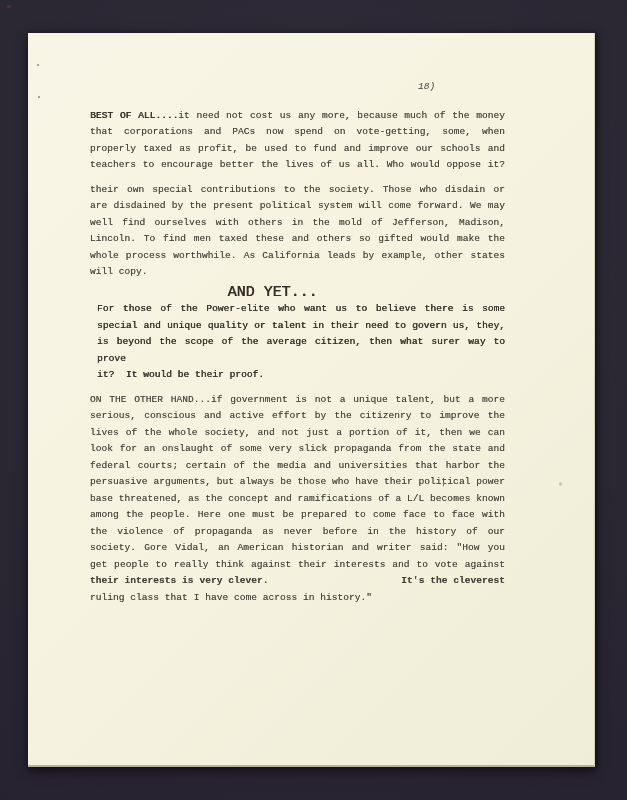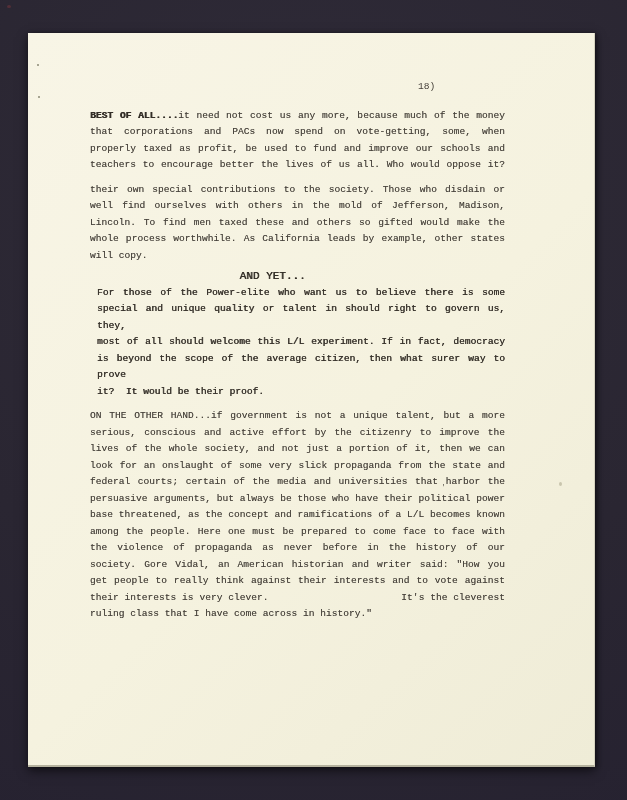--- a/index.html
+++ b/index.html
@@ -15,36 +15,36 @@
   .page{
     position:absolute;left:28px;top:33px;width:566px;height:732px;
     background:linear-gradient(135deg,#f8f5e6 0%,#f5f2df 55%,#efecd7 100%);
     border-right:1px solid #d6d3bf;
     border-bottom:2px solid #b5b29e;
     box-shadow:0 4px 10px rgba(0,0,0,0.55), 2px 0 4px rgba(0,0,0,0.35);
   }
   .content{position:absolute;left:62px;top:46px;width:415px;}
   .pagenum{
     font-size:9.6px;line-height:16.5px;height:16.5px;margin-bottom:12px;
-    padding-left:328px;color:#46413a;white-space:pre;
+    padding-left:328px;color:#46413a;white-space:pre;font-style:italic;
   }
   .doc{width:415px;}
   .para{margin:0 0 8px 0;color:#46413a;}
   .para.em{color:#38332c;text-shadow:0.35px 0 currentColor;}
   .line{
     font-size:9.6px;line-height:16.5px;
     text-align:justify;text-align-last:justify;
     text-shadow:0 0 0.4px rgba(70,65,58,0.55);
   }
   .para.em .line{text-shadow:0.35px 0 currentColor;margin-left:7px;}
   .line.last{text-align-last:left;white-space:pre;}
-  .line.split{display:flex;justify-content:space-between;white-space:pre;}
-  .line b{font-weight:bold;color:#332e27;text-shadow:0.6px 0 currentColor;}
+  .line.split{display:flex;justify-content:space-between;white-space:pre;font-weight:bold;}
+  .line b{font-weight:normal;color:#332e27;text-shadow:0.6px 0 currentColor;}
   .heading{
-    font-size:11px;line-height:16.5px;margin:-4px 0 0 0;
+    font-size:15px;line-height:16.5px;margin:-4px 0 0 0;
     text-align:center;padding-right:50px;
     color:#332e27;text-shadow:0.6px 0 currentColor;
   }
   .speck{position:absolute;border-radius:50%;}
   .speck.red{left:7px;top:5px;width:4px;height:3px;background:#5e3138;opacity:0.8;}
   .speck.e1{left:9px;top:31px;width:2px;height:2px;background:#8d8a76;}
   .speck.e2{left:10px;top:63px;width:2px;height:2px;background:#8d8a76;}
   .mark-tick{
     position:absolute;left:413px;top:449px;font-size:8px;color:#5a554d;
     font-family:"Liberation Mono",monospace;
@@ -66,30 +66,30 @@
       <div class="pagenum">18)</div>
       <div class="doc" id="doc">
           <div class="para">
             <div class="line"><b>BEST OF ALL....</b>it need not cost us any more, because much of the money</div>
             <div class="line">that corporations and PACs now spend on vote-getting, some, when</div>
             <div class="line">properly taxed as profit, be used to fund and improve our schools and</div>
             <div class="line">teachers to encourage better the lives of us all.  Who would oppose it?</div>
           </div>
           <div class="para">
             <div class="line">their own special contributions to the society.  Those who disdain or</div>
+            <div class="line">are disdained by the present political system will come forward.  We may</div>
             <div class="line">well find ourselves with others in the mold of Jefferson, Madison,</div>
             <div class="line">Lincoln.  To find men taxed these and others so gifted would make the</div>
             <div class="line">whole process worthwhile.  As California leads by example, other states</div>
             <div class="line last">will copy.</div>
           </div>
           <div class="heading">AND YET...</div>
           <div class="para em">
             <div class="line">For those of the Power-elite who want us to believe there is some</div>
-            <div class="line">special and unique quality or talent in should right to govern us, they,</div>
-            <div class="line">most of all should welcome this L/L experiment.  If in fact, democracy</div>
+            <div class="line">special and unique quality or talent in their need to govern us, they,</div>
             <div class="line">is beyond the scope of the average citizen, then what surer way to prove</div>
             <div class="line last">it?  It would be their proof.</div>
           </div>
           <div class="para">
             <div class="line">ON THE OTHER HAND...if government is not a unique talent, but a more</div>
             <div class="line">serious, conscious and active effort by the citizenry to improve the</div>
             <div class="line">lives of the whole society, and not just a portion of it, then we can</div>
             <div class="line">look for an onslaught of some very slick propaganda from the state and</div>
             <div class="line">federal courts; certain of the media and universities that harbor the</div>
             <div class="line">persuasive arguments, but always be those who have their political power</div>

